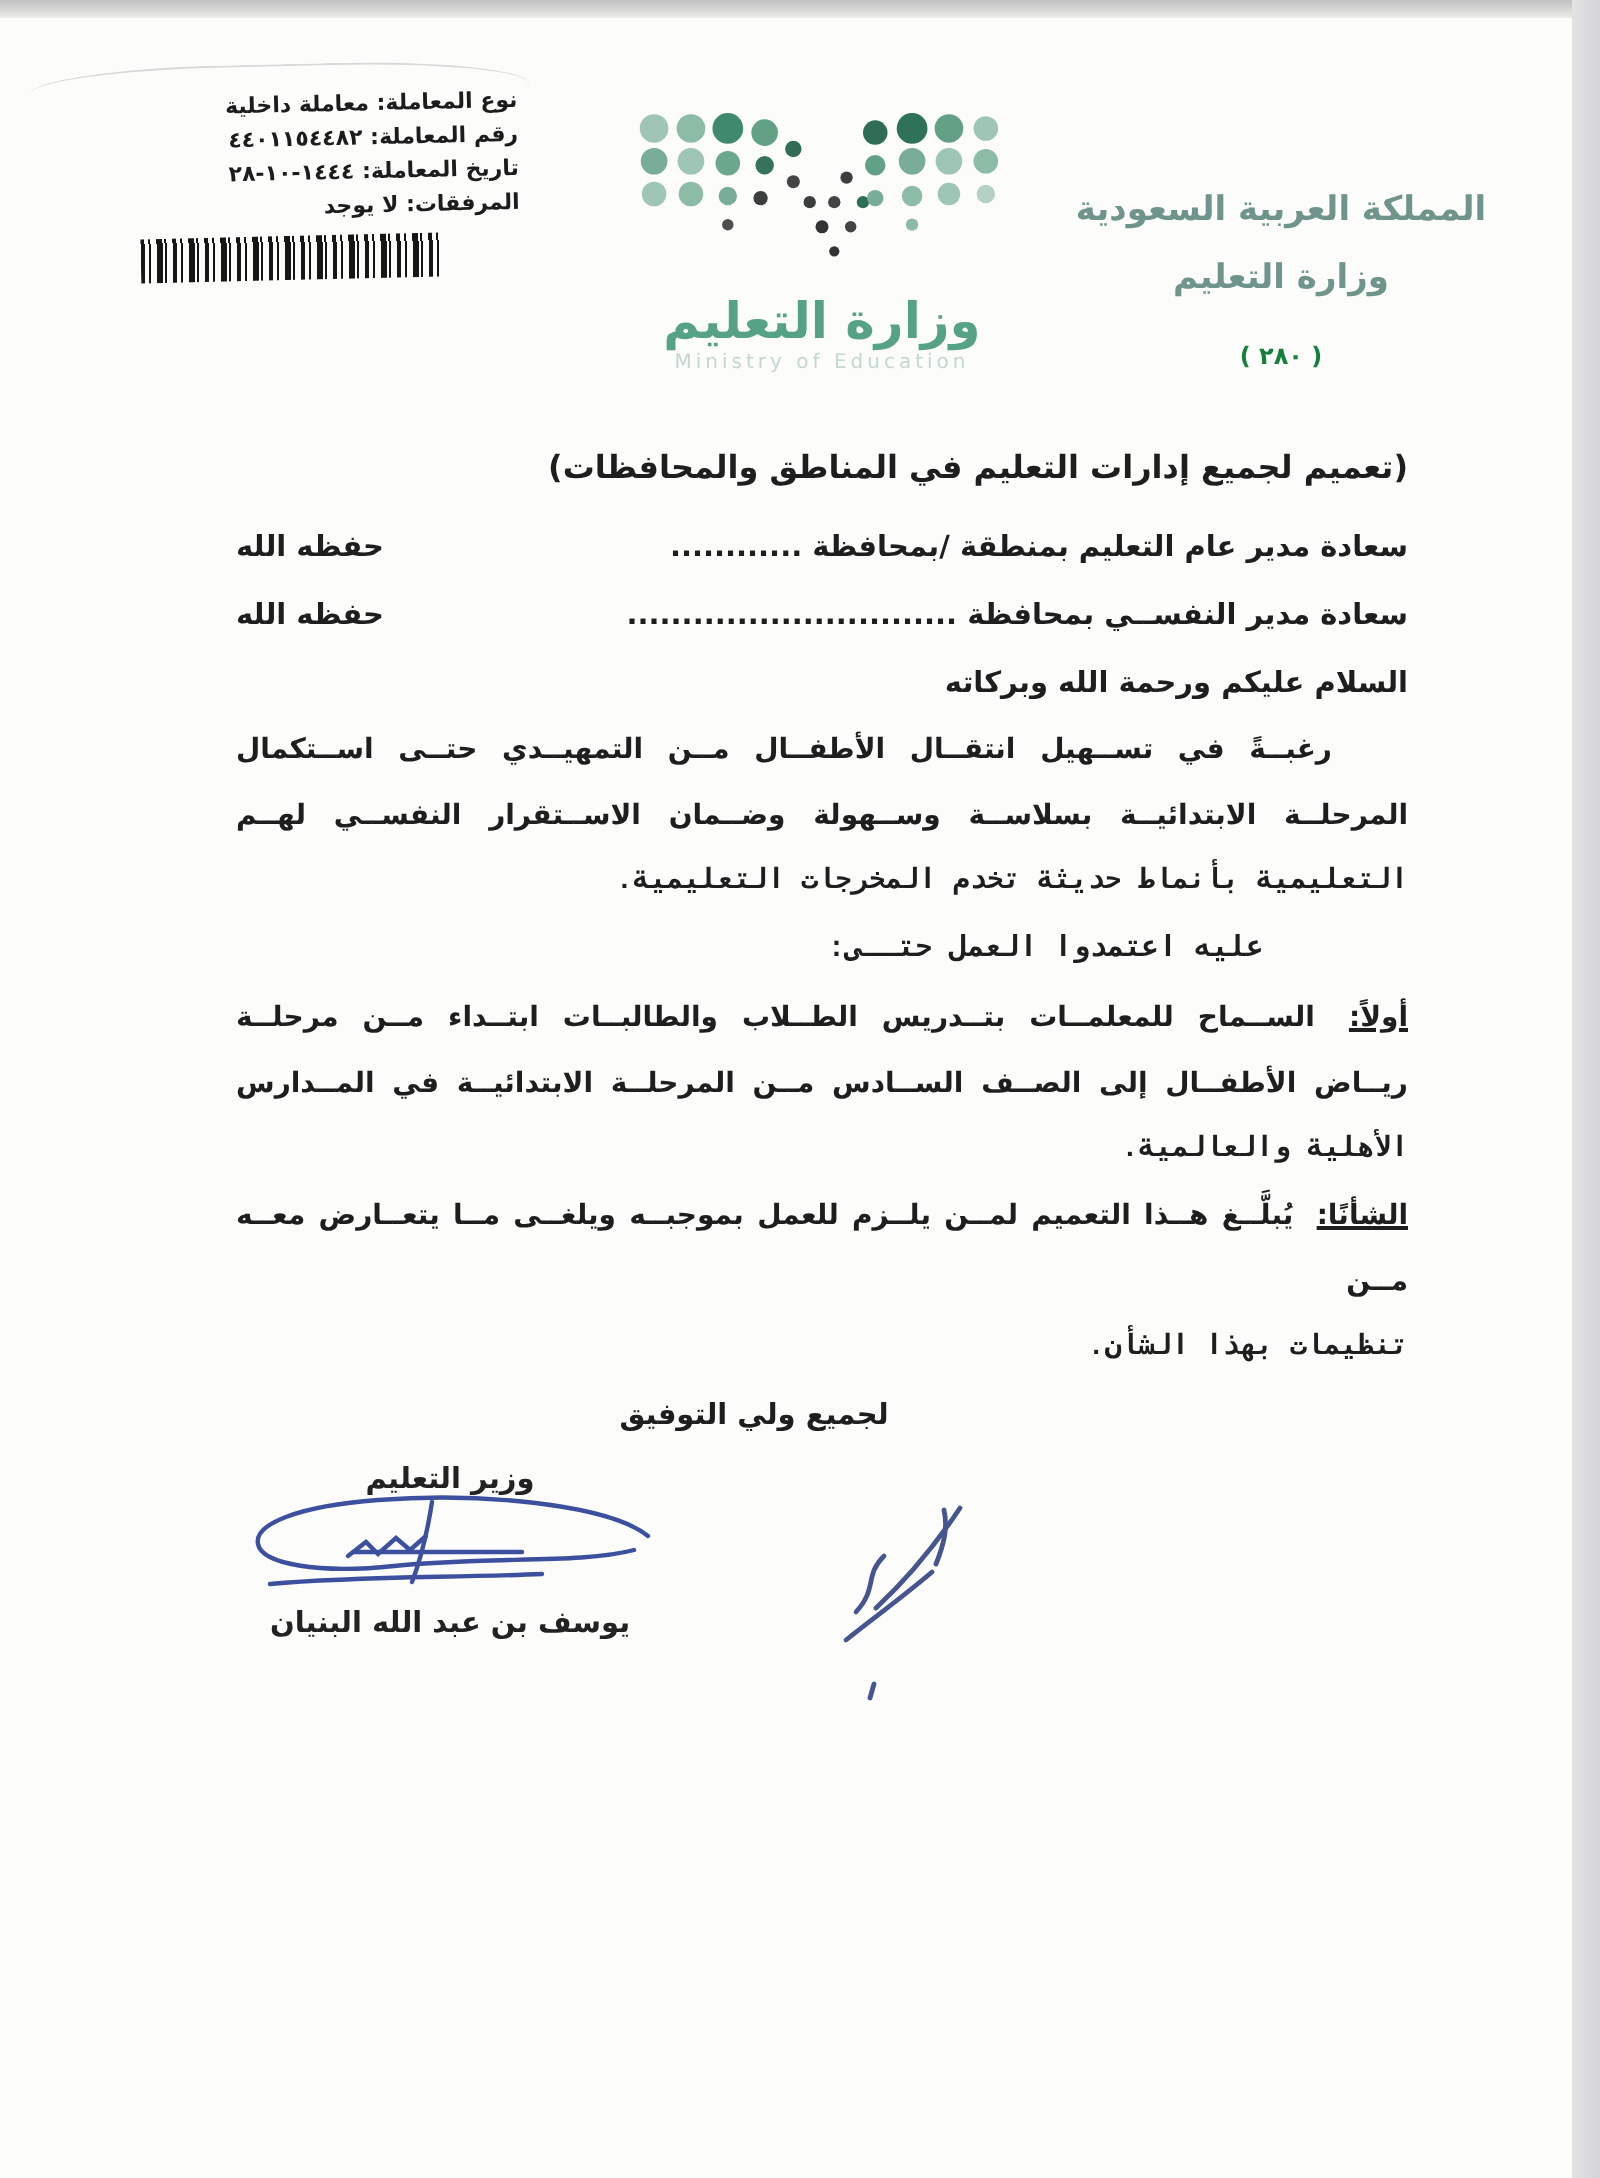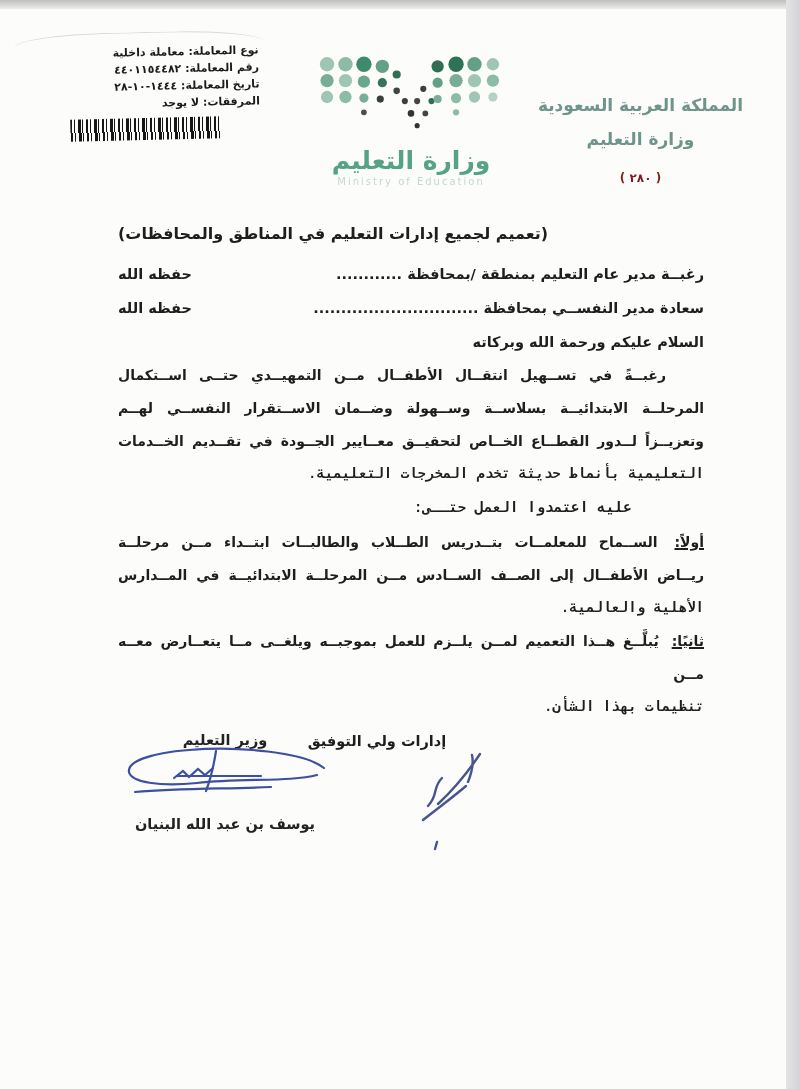--- a/index.html
+++ b/index.html
@@ -25,43 +25,43 @@
   
   .logo{position:absolute;left:316px;top:54px;width:190px;text-align:center;}
   .logo-word{font-size:25px;font-weight:bold;color:#55a287;margin-top:2px;letter-spacing:0;}
   .logo-sub{font-size:10px;color:#c3d8d0;letter-spacing:2px;margin-top:1px;}
 
   
   .hdr{position:absolute;right:52px;top:58px;width:215px;text-align:center;direction:rtl;
        color:#6f948b;}
   .hdr .kingdom{font-size:17px;font-weight:bold;line-height:22px;margin-top:36px;}
   .hdr .ministry{font-size:17px;font-weight:bold;margin-top:13px;}
-  .hdr .docnum{font-size:12px;color:#7f1d1d;margin-top:22px;font-weight:bold;}
+  .hdr .docnum{font-size:12px;color:#15803d;margin-top:22px;font-weight:bold;}
 
   
   .content{position:absolute;left:118px;right:96px;top:224px;direction:rtl;
            font-weight:bold;color:#1e1e1e;}
-  .title{text-align:left;font-size:16px;margin-bottom:14px;}
+  .title{text-align:right;font-size:16px;margin-bottom:14px;}
   .recip{display:flex;justify-content:space-between;font-size:14.5px;line-height:34px;}
   .salut{font-size:14.5px;line-height:34px;}
   .bline{font-size:14px;line-height:33px;}
   .just{text-align:justify;text-align-last:justify;}
   .first-indent{padding-right:38px;}
   .endline{text-align:right;font-family:Liberation Mono, monospace;}
   .directive{font-size:14.5px;line-height:35px;padding-right:72px;}
   .closing{text-align:center;font-size:14.5px;line-height:34px;padding-right:0;
            transform:translateX(-34px);}
   u{text-decoration-thickness:1.5px;}
   .sec-head{margin-left:5px;}
 
   
   .sigblock{position:absolute;left:103px;top:732px;width:244px;text-align:center;direction:rtl;
             font-weight:bold;}
   .sig-title{font-size:14.5px;margin-right:0;}
-  .sig-name{font-size:14.5px;margin-top:14px;}
+  .sig-name{font-size:14.5px;margin-top:2px;}
   .initials{position:absolute;left:408px;top:742px;}
 </style>
 </head>
 <body>
 
 <div class="screen">
   <div class="edge-top"></div>
   <div class="edge-right"></div>
 
   <div class="sticker">
@@ -125,50 +125,49 @@
   <div class="hdr">
     <div class="kingdom">المملكة العربية السعودية</div>
     <div class="ministry">وزارة التعليم</div>
     <div class="docnum">( ٢٨٠ )</div>
   </div>
 
   <div class="content">
     <div class="title">(تعميم لجميع إدارات التعليم في المناطق والمحافظات)</div>
 
     <div class="recip">
-      <span>رغبــة مدير عام التعليم بمنطقة /بمحافظة ............</span>
+      <span>سعادة مدير عام التعليم بمنطقة /بمحافظة ............</span>
       <span>حفظه الله</span>
     </div>
     <div class="recip">
       <span>سعادة مدير النفســي بمحافظة ..............................</span>
       <span>حفظه الله</span>
     </div>
     <div class="salut">السلام عليكم ورحمة الله وبركاته</div>
 
     <div class="bline just first-indent">رغبــةً في تســهيل انتقــال الأطفــال مــن التمهيــدي حتــى اســتكمال</div>
     <div class="bline just">المرحلــة الابتدائيــة بسلاســة وســهولة وضــمان الاســتقرار النفســي لهــم</div>
-    <div class="bline just">وتعزيــزاً لــدور القطــاع الخــاص لتحقيــق معــايير الجــودة في تقــديم الخــدمات</div>
     <div class="bline endline">التعليمية بأنماط حديثة تخدم المخرجات التعليمية.</div>
 
     <div class="directive endline">عليه اعتمدوا العمل حتــى:</div>
 
     <div class="bline just">
       <u class="sec-head">أولاً:</u>
       <span>الســماح للمعلمــات بتــدريس الطــلاب والطالبــات ابتــداء مــن مرحلــة</span>
     </div>
     <div class="bline just">ريــاض الأطفــال إلى الصــف الســادس مــن المرحلــة الابتدائيــة في المــدارس</div>
     <div class="bline endline">الأهلية والعالمية.</div>
 
     <div class="bline just">
-      <u class="sec-head">ثانيًا:</u>
+      <u class="sec-head">الشأنًا:</u>
       <span>يُبلَّــغ هــذا التعميم لمــن يلــزم للعمل بموجبــه ويلغــى مــا يتعــارض معــه مــن</span>
     </div>
     <div class="bline endline">تنظيمات بهذا الشأن.</div>
 
-    <div class="closing">إدارات ولي التوفيق</div>
+    <div class="closing">لجميع ولي التوفيق</div>
   </div>
 
   <div class="sigblock">
     <div class="sig-title">وزير التعليم</div>
     <svg width="212" height="58" viewBox="0 0 212 58" style="display:block;margin:-4px auto 0 auto;">
       <g fill="none" stroke="#3d509f" stroke-width="2.2" stroke-linecap="round">
         <path d="M205 24 C185 8 120 2 70 6 C30 9 8 18 10 28 C12 38 40 43 78 39 C125 34 172 38 198 31"></path>
         <path d="M55 34 l9 -7 l6 6 l9 -8 l7 6 l8 -7"></path>
         <path d="M97 7 C95 20 92 34 87 47"></path>
         <path d="M58 32 H142"></path>

